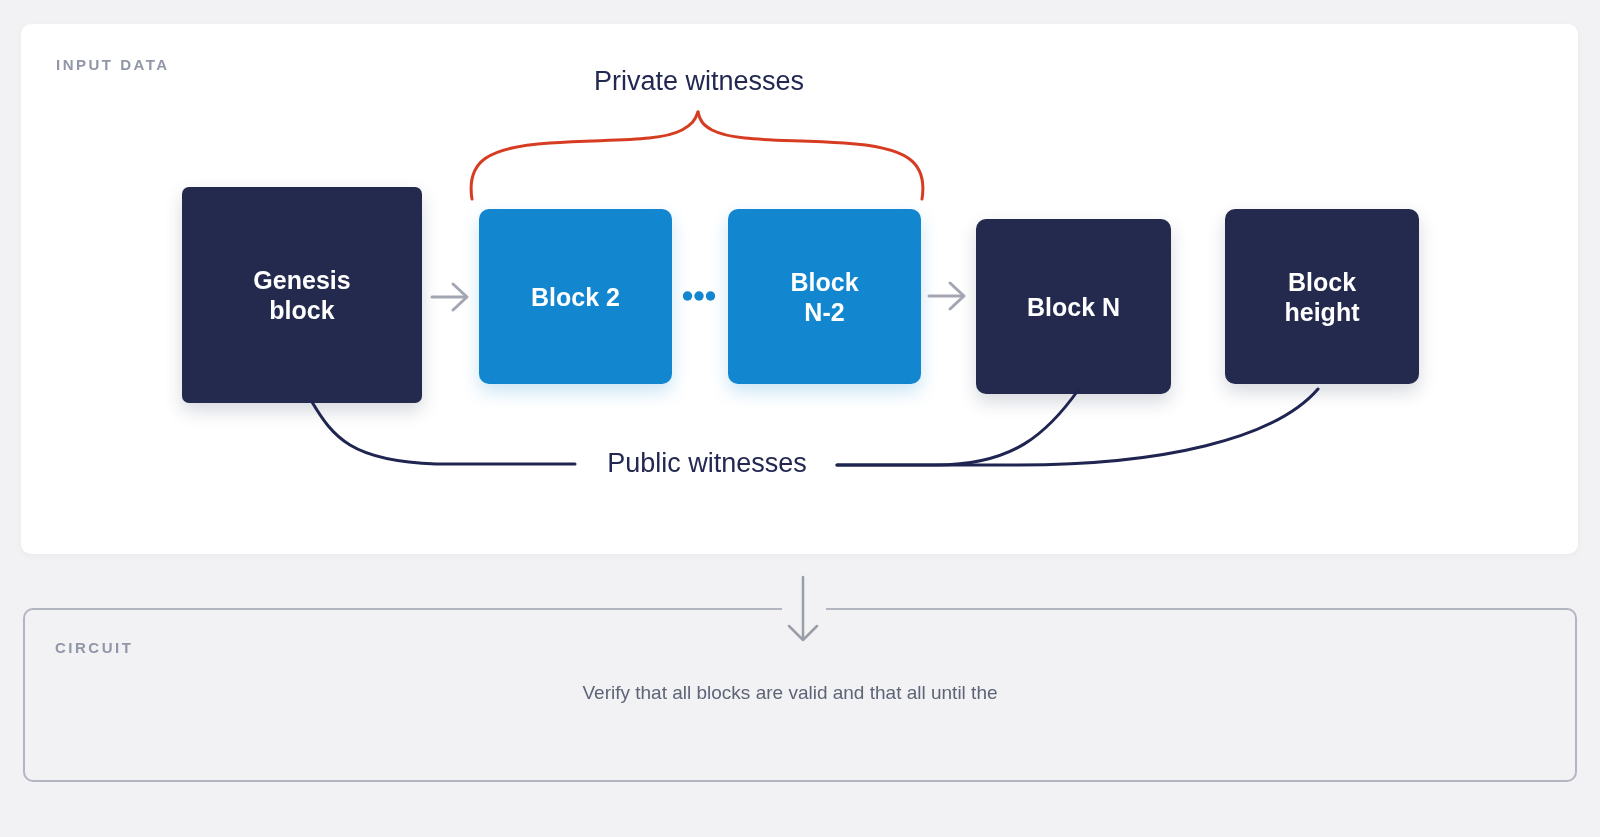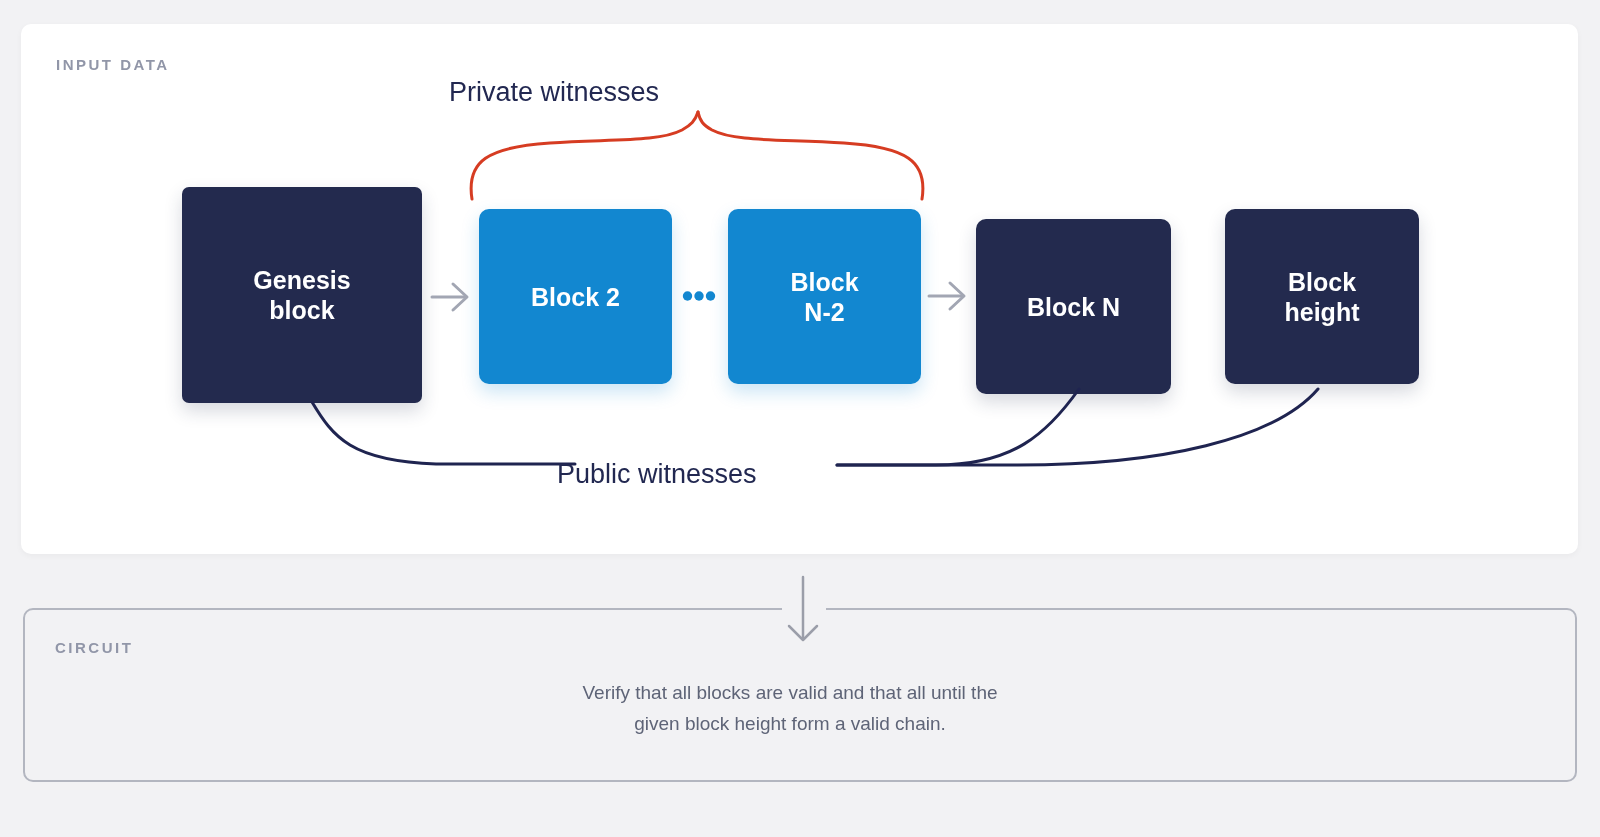--- a/index.html
+++ b/index.html
@@ -25,23 +25,22 @@
     letter-spacing:2.5px;
     color:#9196a8;
     z-index:4;
   }
   .input-label{left:56px;top:56px;}
   .circuit-label{left:55px;top:639px;}
   .annotation{
     position:absolute;
     font-size:27px;
     color:#222851;
-    text-align:left;
+    text-align:center;
     z-index:4;
-    margin-top:11px;
   }
   .private-witnesses{left:449px;top:66px;width:500px;}
   .public-witnesses{left:557px;top:448px;width:300px;}
   .block{
     position:absolute;
     border-radius:10px;
     display:flex;flex-direction:column;
     align-items:center;justify-content:center;
     color:#ffffff;font-size:25px;font-weight:700;
     line-height:30px;text-align:center;
@@ -118,21 +117,20 @@
 
   <div class="annotation public-witnesses">Public witnesses</div>
 
   <div class="circuit-panel"></div>
   <div class="border-gap"></div>
 
   <div class="section-label circuit-label">CIRCUIT</div>
 
   <div class="circuit-description">
     <div>Verify that all blocks are valid and that all until the</div>
-    <div>given block height form a valid chain.</div>
   </div>
 
   <svg class="connectors" width="1600" height="837" viewBox="0 0 1600 837">
 
     <g stroke="#d63c22" stroke-width="3" fill="none" stroke-linecap="round">
       <path d="M 472,199 C 466,161 488,147 550,143 C 614,139 659,142 682,130 C 691,125 695,121 698,112"></path>
       <path d="M 922,199 C 928,161 906,147 844,143 C 780,139 735,142 712,130 C 703,125 700,121 698,112"></path>
     </g>
 
     <g stroke="#a2a6b3" stroke-width="3" fill="none" stroke-linecap="round" stroke-linejoin="round">

